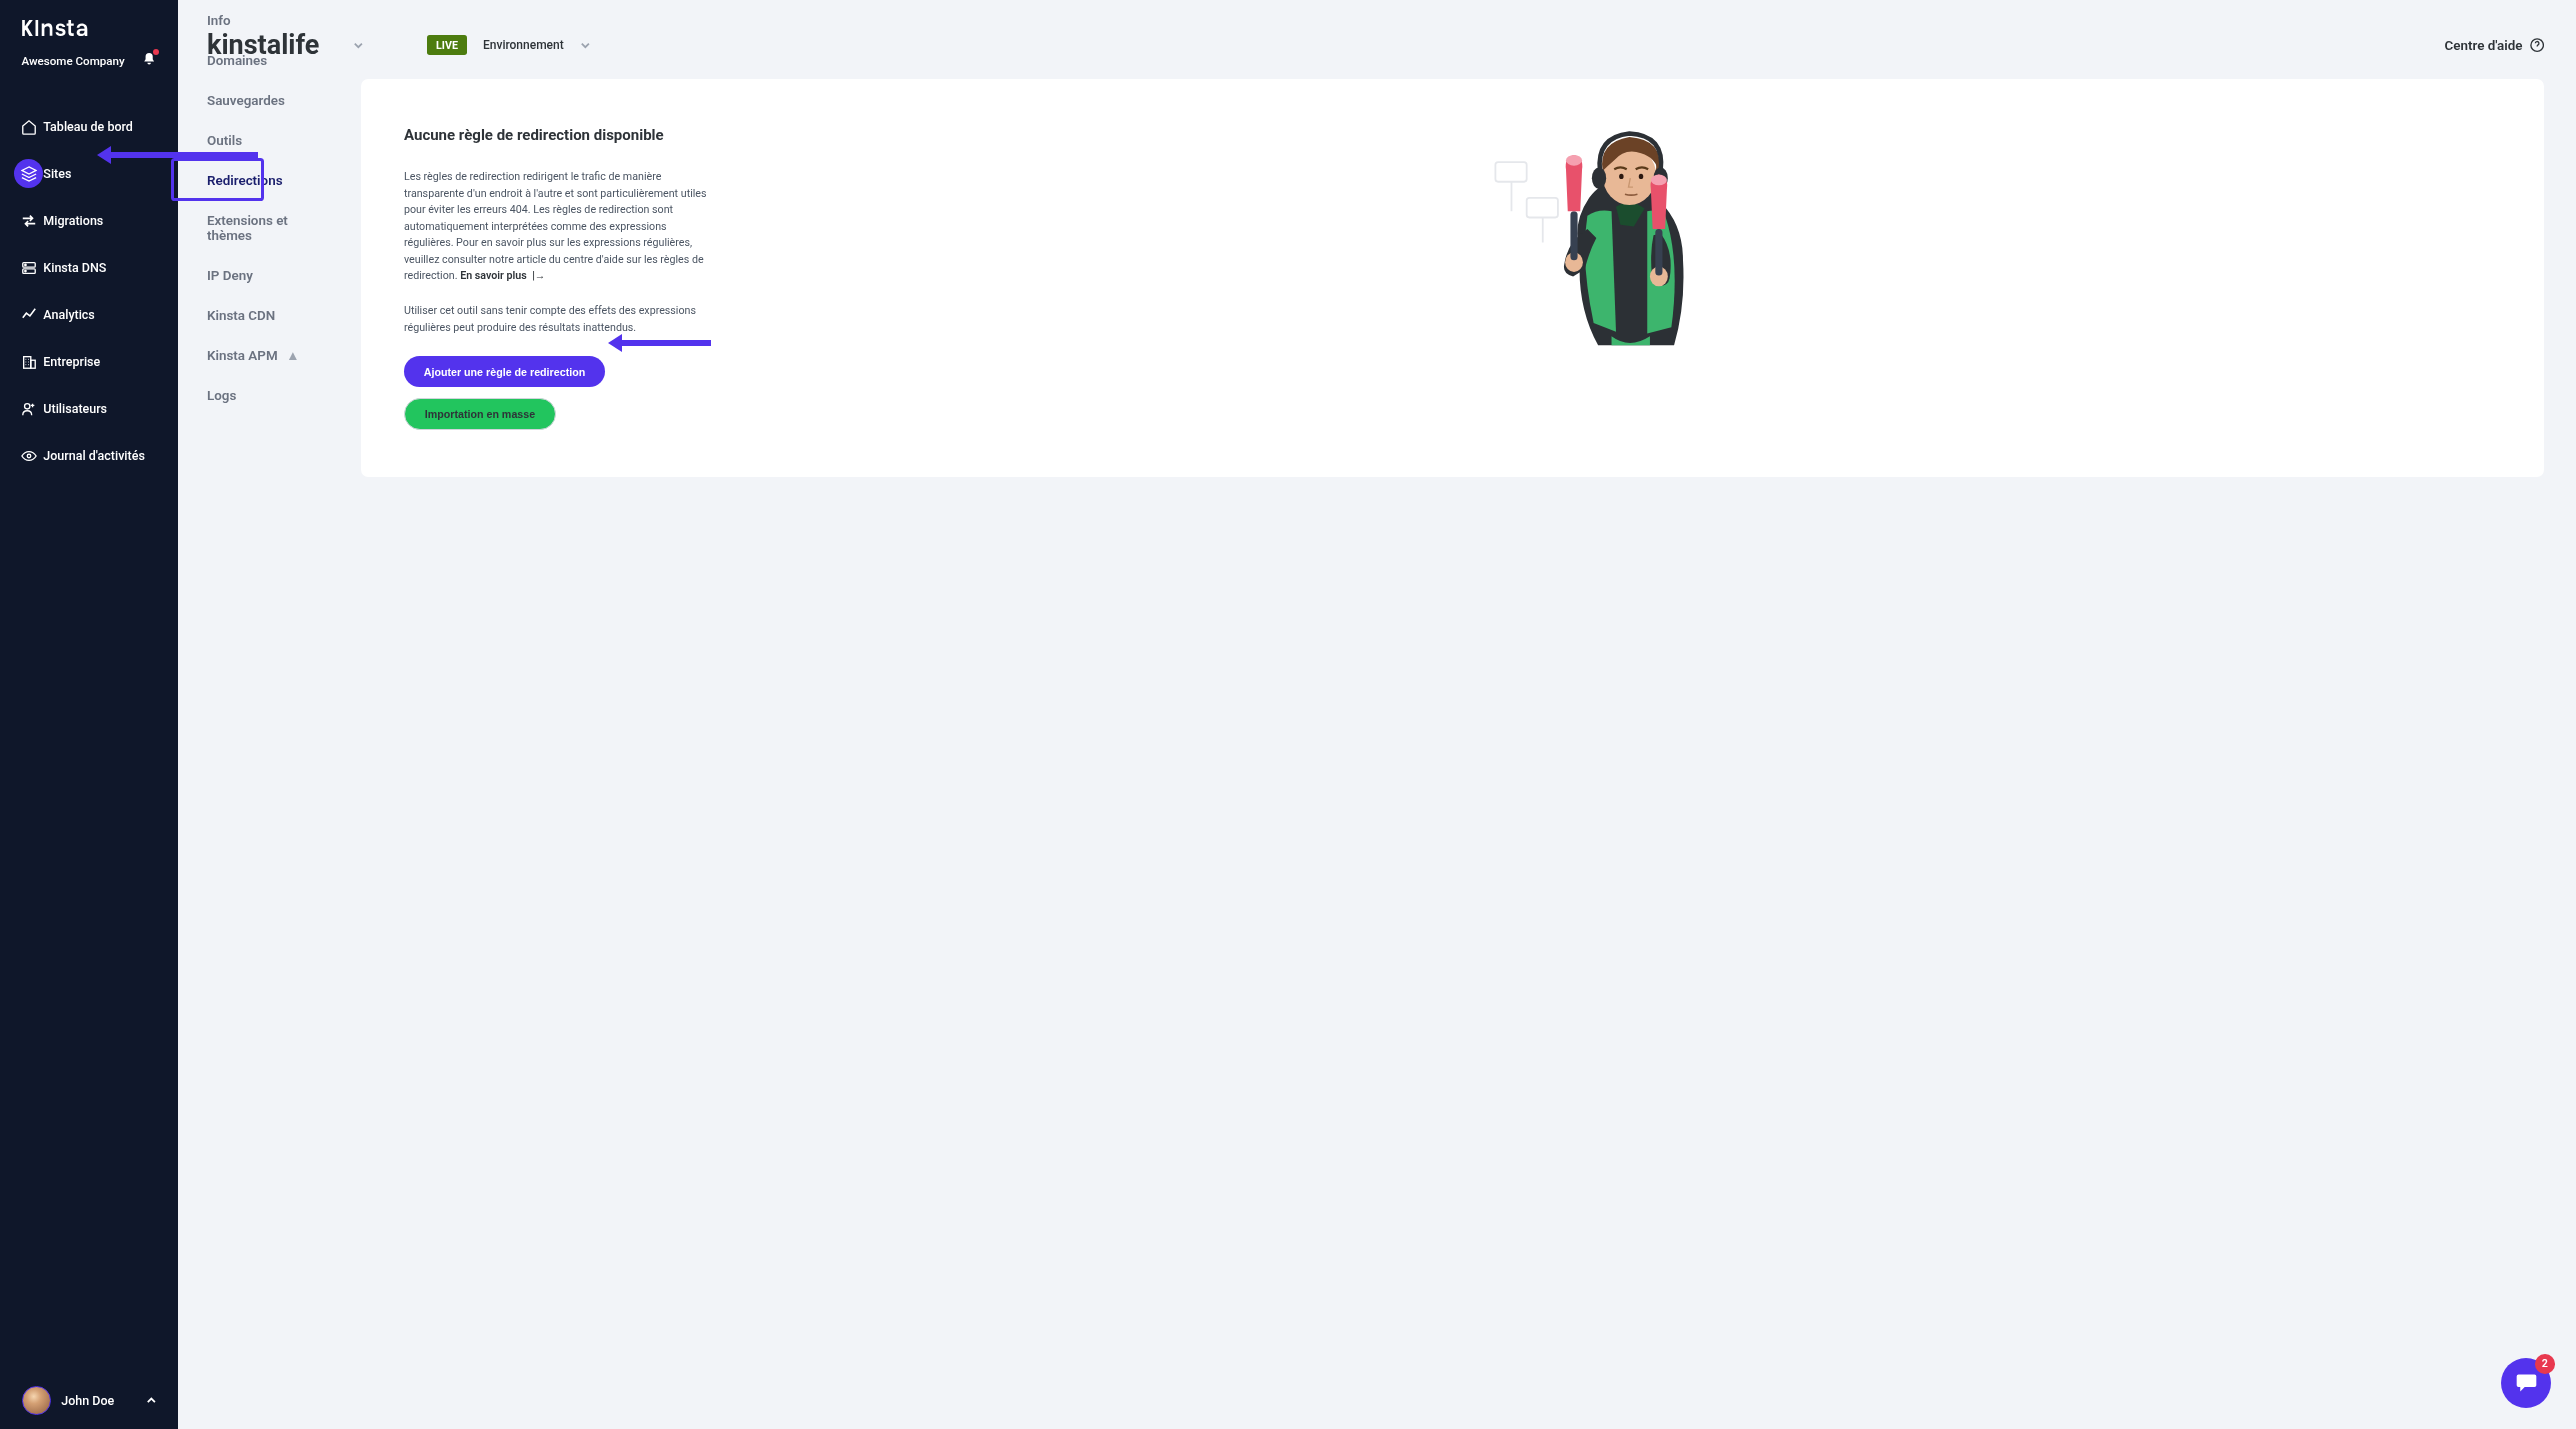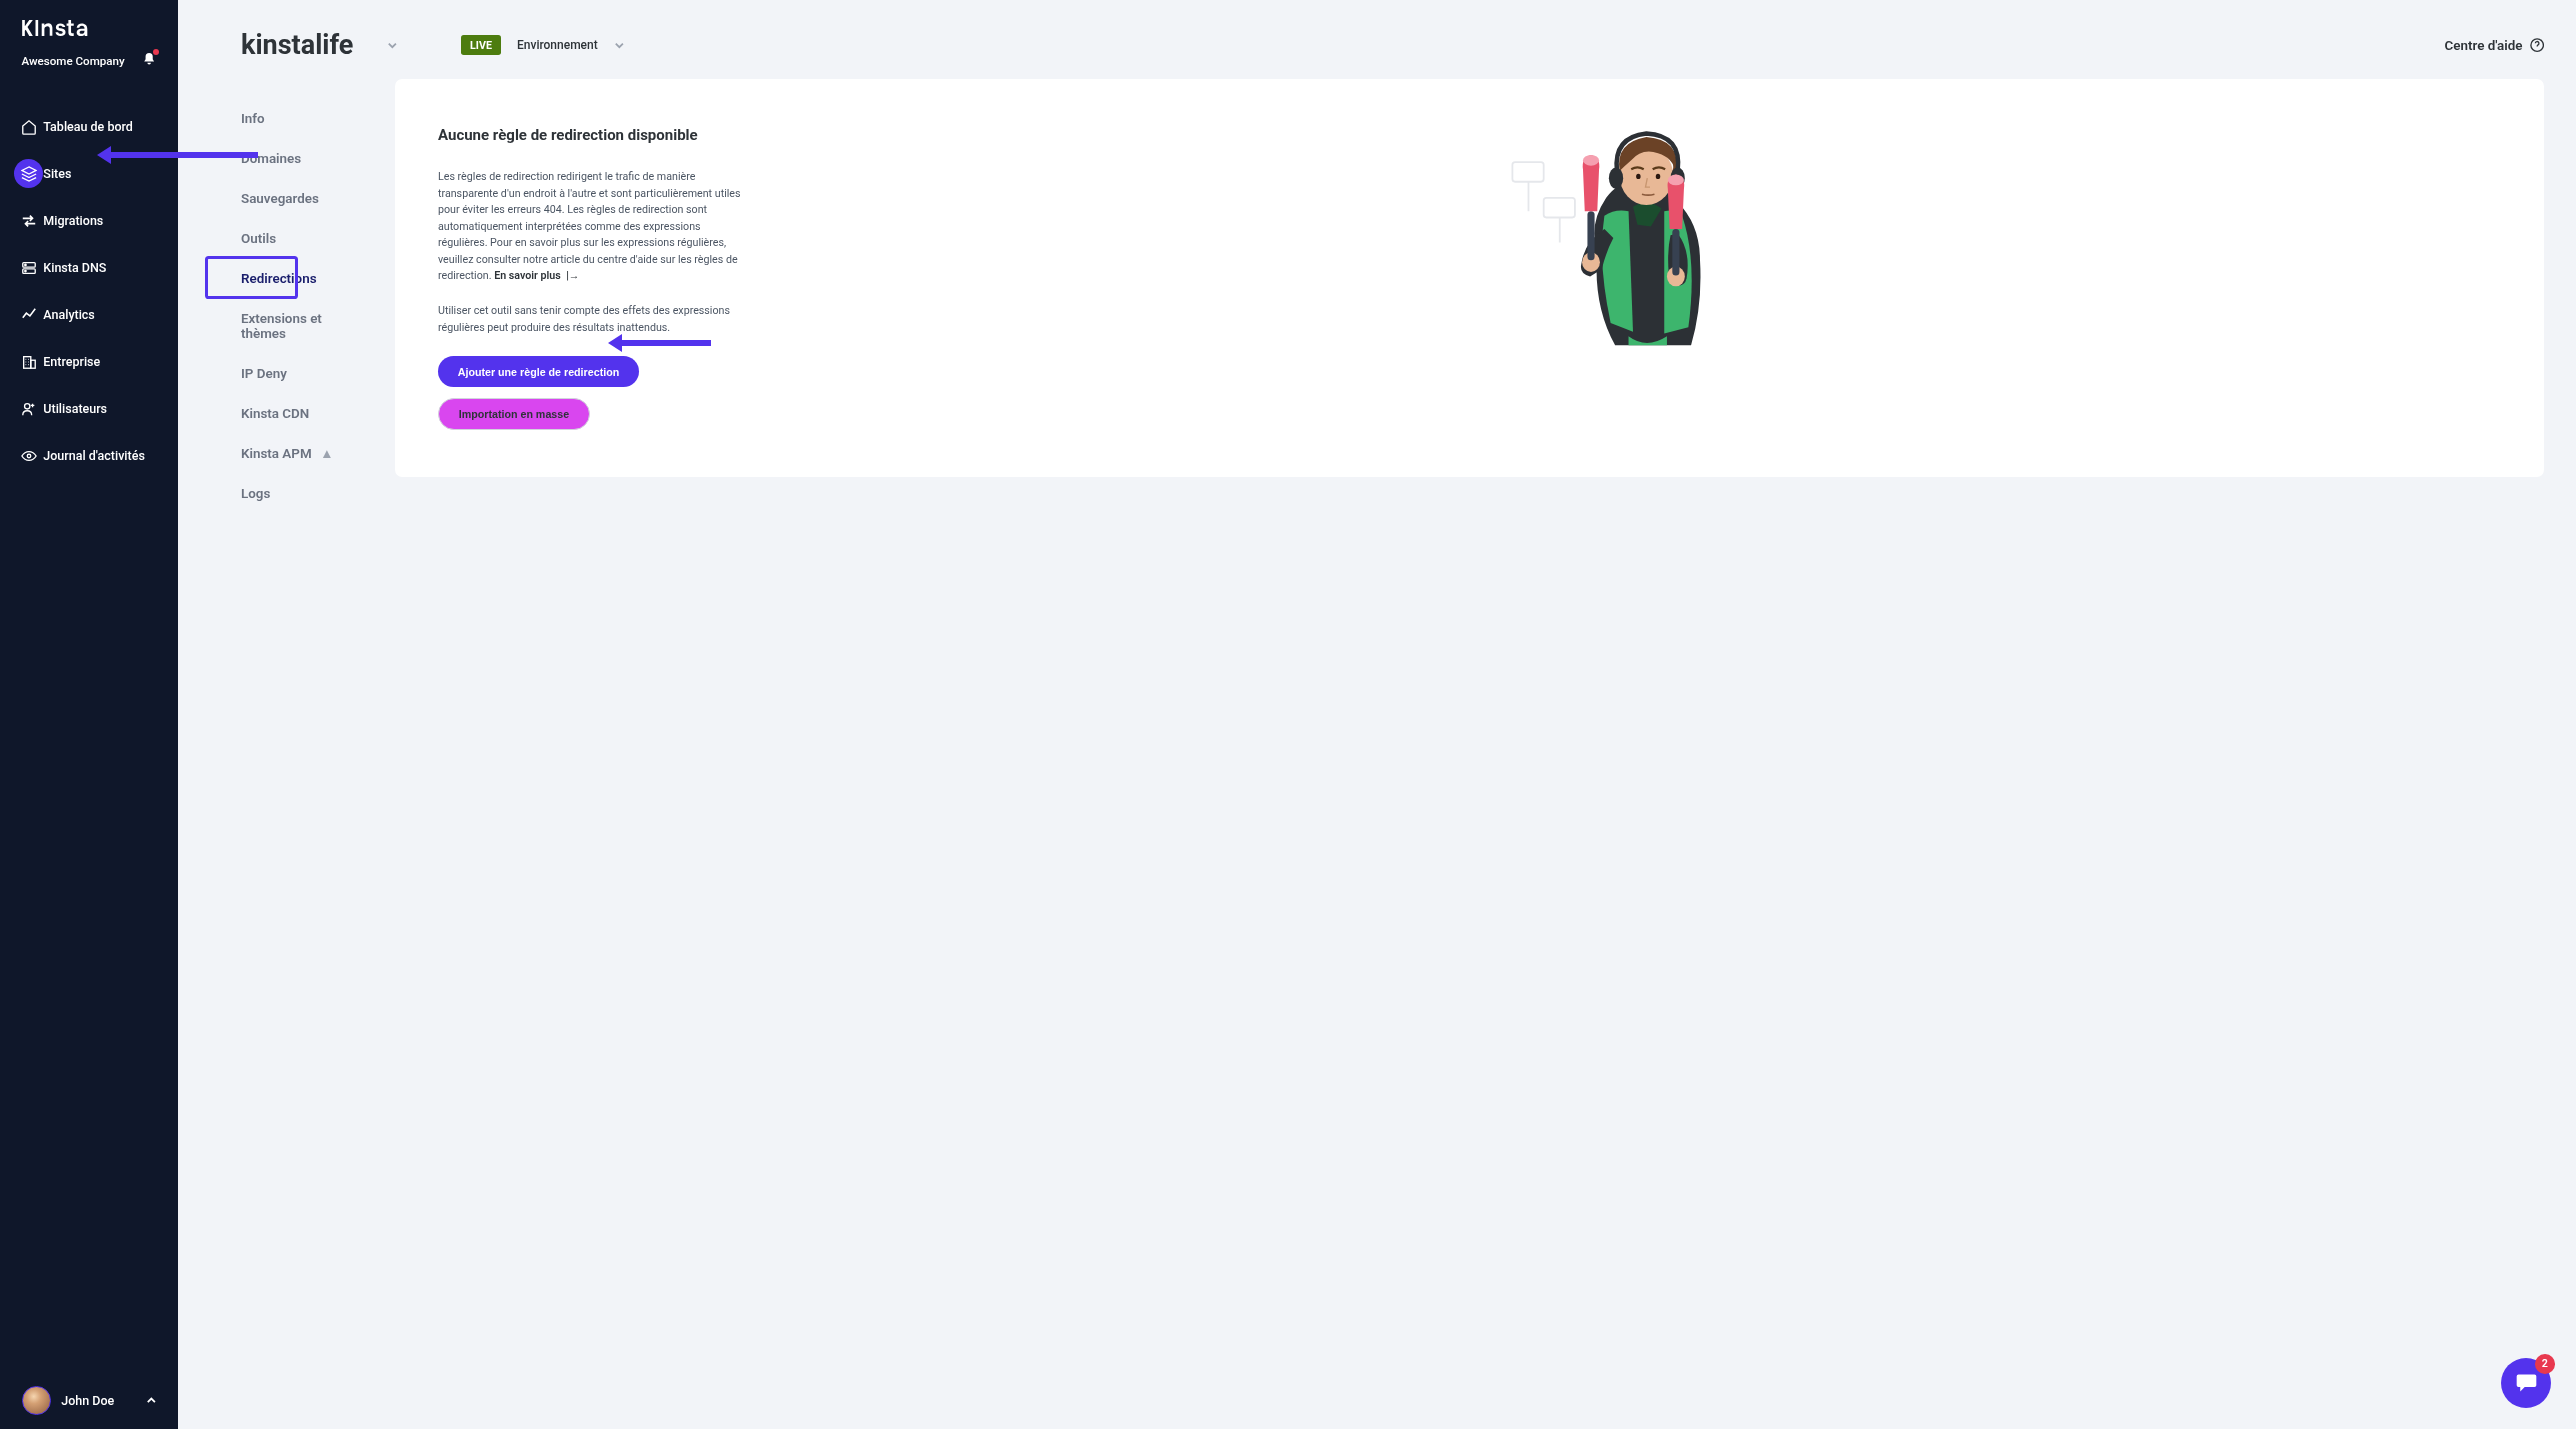--- a/index.html
+++ b/index.html
@@ -44,23 +44,21 @@
       align-items: center;
       gap: 10.7px;
     }
     .avatar { width: 29px; height: 29px; border-radius: 50%; background: radial-gradient(circle at 40% 35%, #f5d5b0 0%, #d4a074 30%, #8b5a3c 100%); border: 1.8px solid #5333ED; }
     .user-name { font-size: 12.5px; font-weight: 500; flex: 1; }
     
     
     .sidebar-secondary {
       width: 183px;
       background: #F2F4F8;
-      padding-top: 98px;
       flex-shrink: 0;
-      margin-left: 34px;
     }
     .sec-nav-item {
       padding: 12.5px 29px;
       font-size: 13.4px;
       font-weight: 600;
       color: #6B7280;
       cursor: pointer;
       position: relative;
     }
     .sec-nav-item.active { color: #1A1E6C; }
@@ -100,21 +98,21 @@
       border: none;
       padding: 9.8px 19.7px;
       border-radius: 18px;
       font-size: 10.7px;
       font-weight: 600;
       cursor: pointer;
       display: block;
       margin-bottom: 10.7px;
     }
     .btn-secondary {
-      background: #d946ef;
+      background: #22c55e;
       color: #2E3338;
       border: 0.9px solid #D1D5DB;
       padding: 9px 19.7px;
       border-radius: 18px;
       font-size: 10.7px;
       font-weight: 600;
       cursor: pointer;
       display: block;
     }
     

